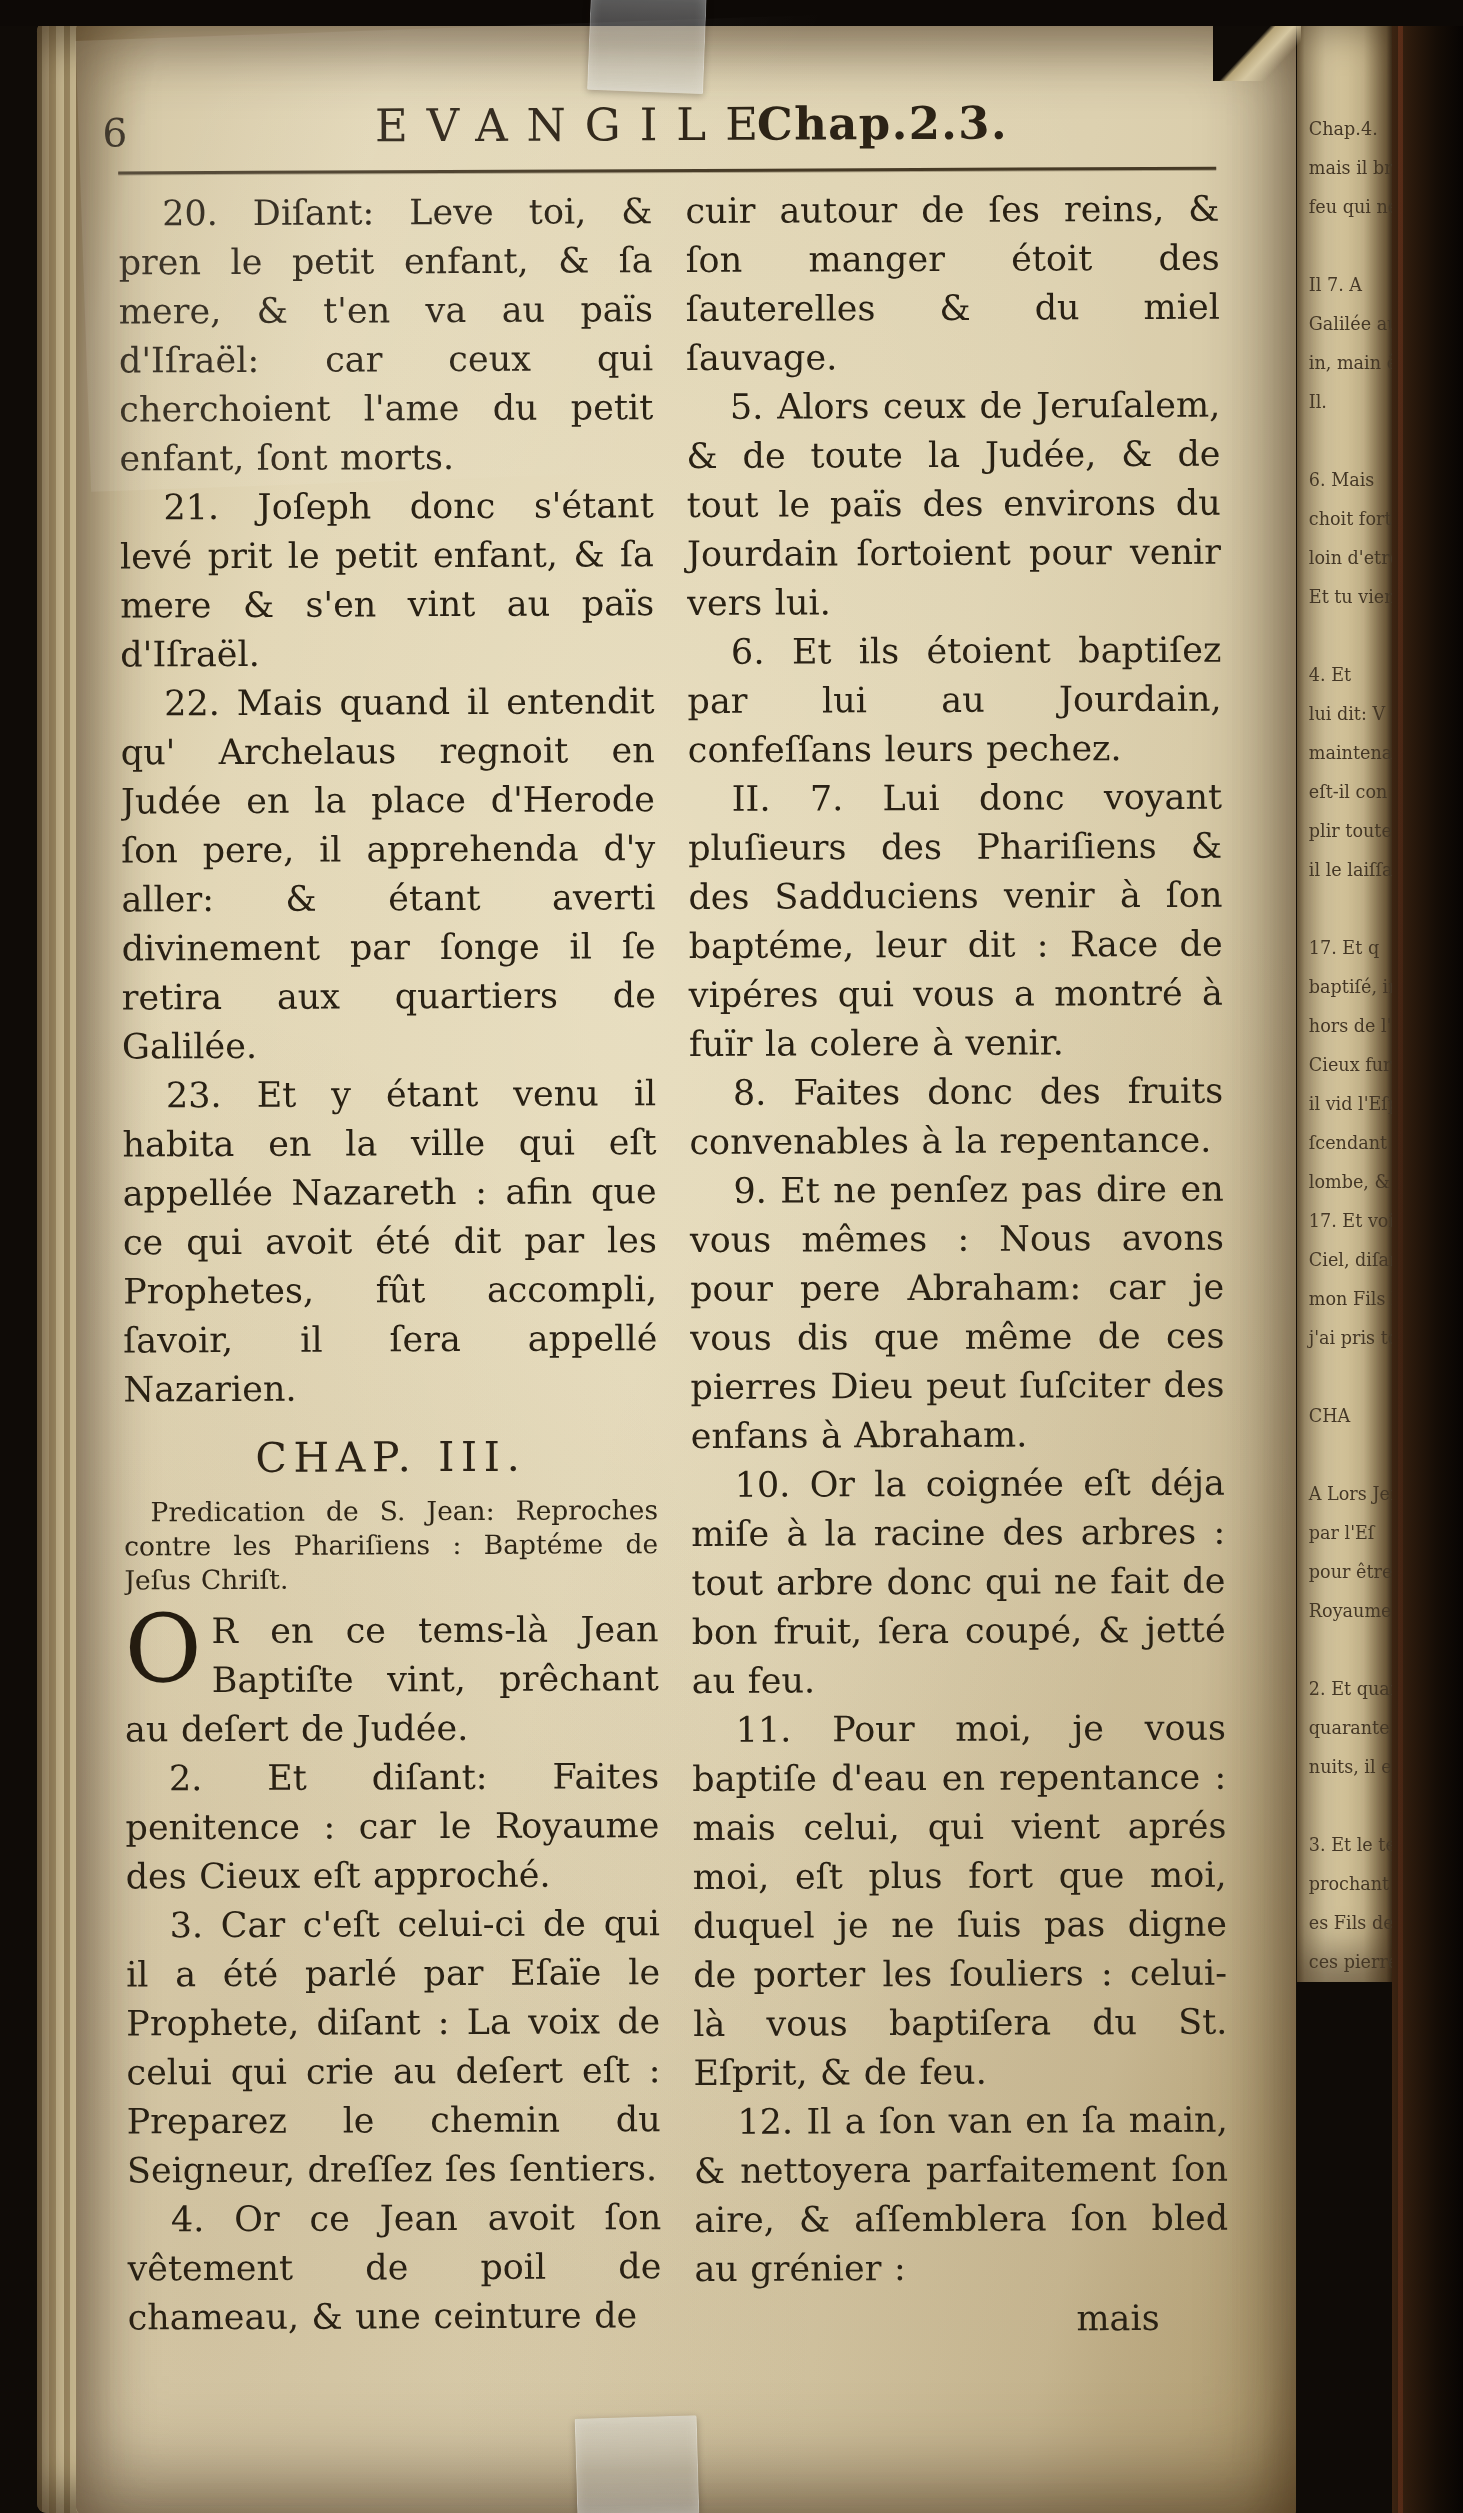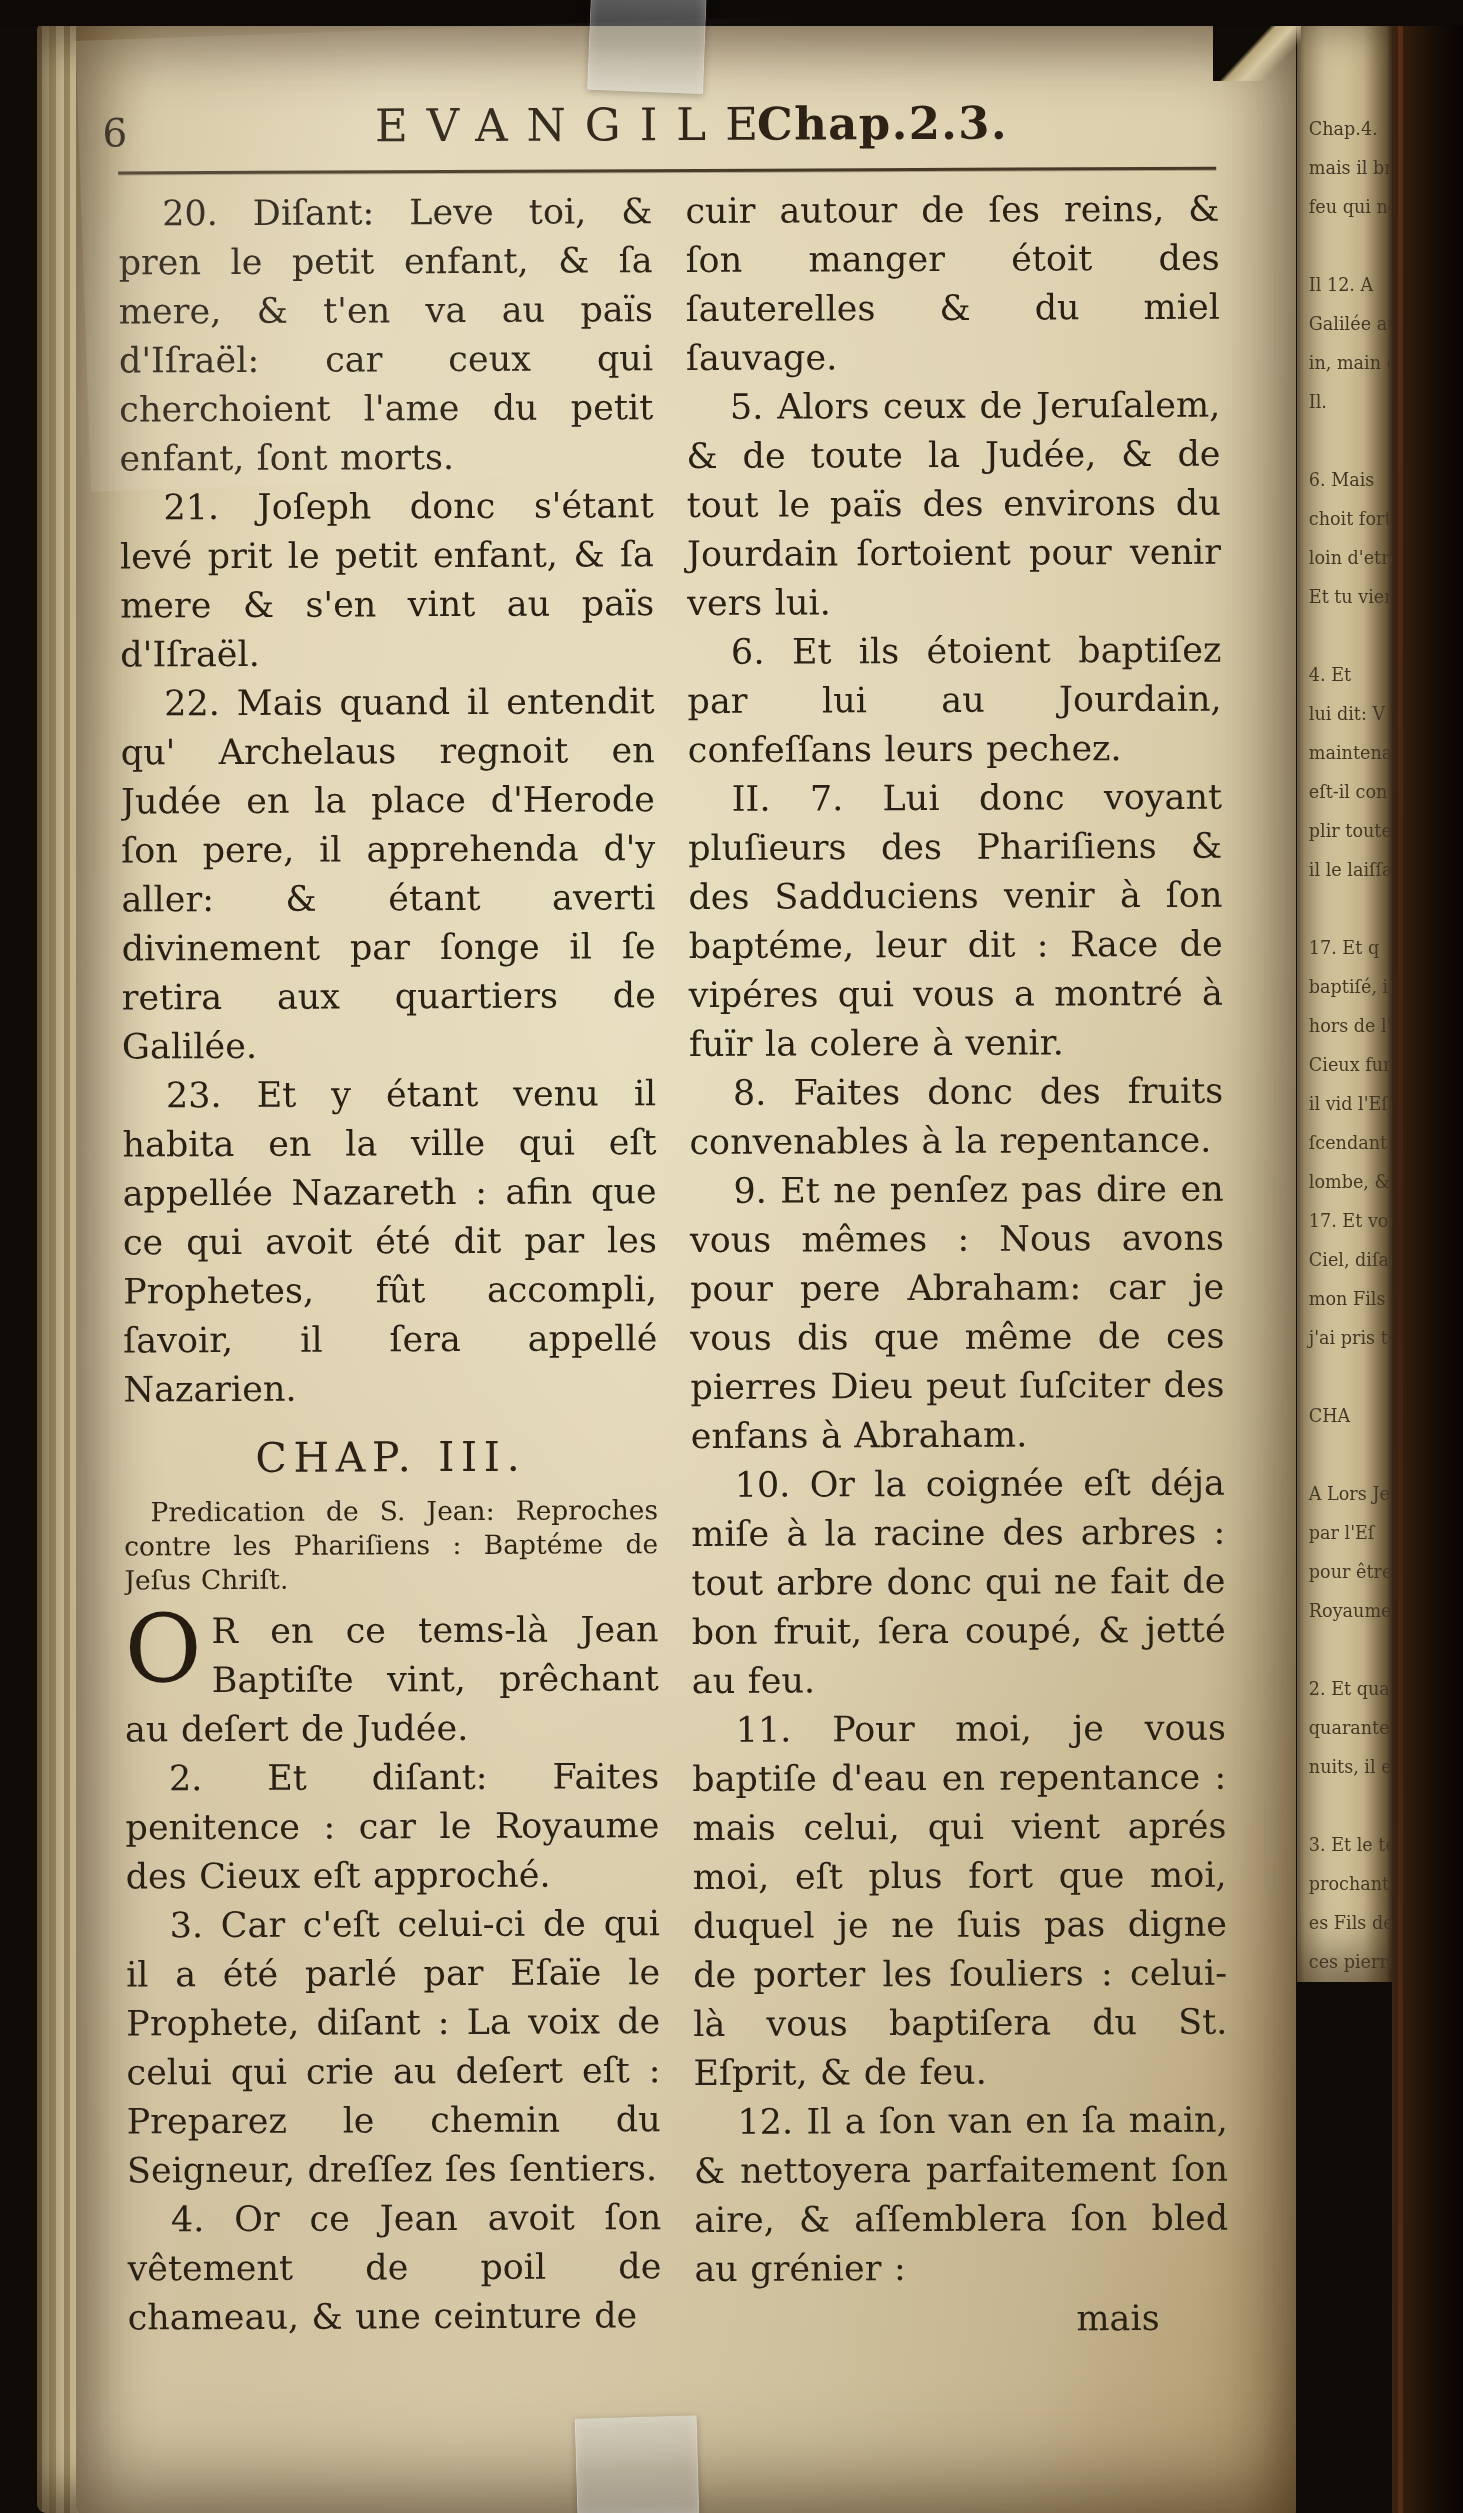--- a/index.html
+++ b/index.html
@@ -173,21 +173,21 @@
   </div>
 
   <div class="corner-fold"></div>
 
   <div class="next-page">
     <div class="next-page-text">
         <span class="frag">Chap.4.</span>
         <span class="frag">mais il brûle</span>
         <span class="frag">feu qui ne s</span>
         <span class="frag"></span>
-        <span class="frag">Il 12. A</span>
+        <span class="frag">Il 7. A</span>
         <span class="frag">Galilée au</span>
         <span class="frag">in, main ê</span>
         <span class="frag">Il.</span>
         <span class="frag"></span>
         <span class="frag">6. Mais</span>
         <span class="frag">choit fort,</span>
         <span class="frag">loin d'etre b</span>
         <span class="frag">Et tu viens à</span>
         <span class="frag"></span>
         <span class="frag">4. Et</span>

